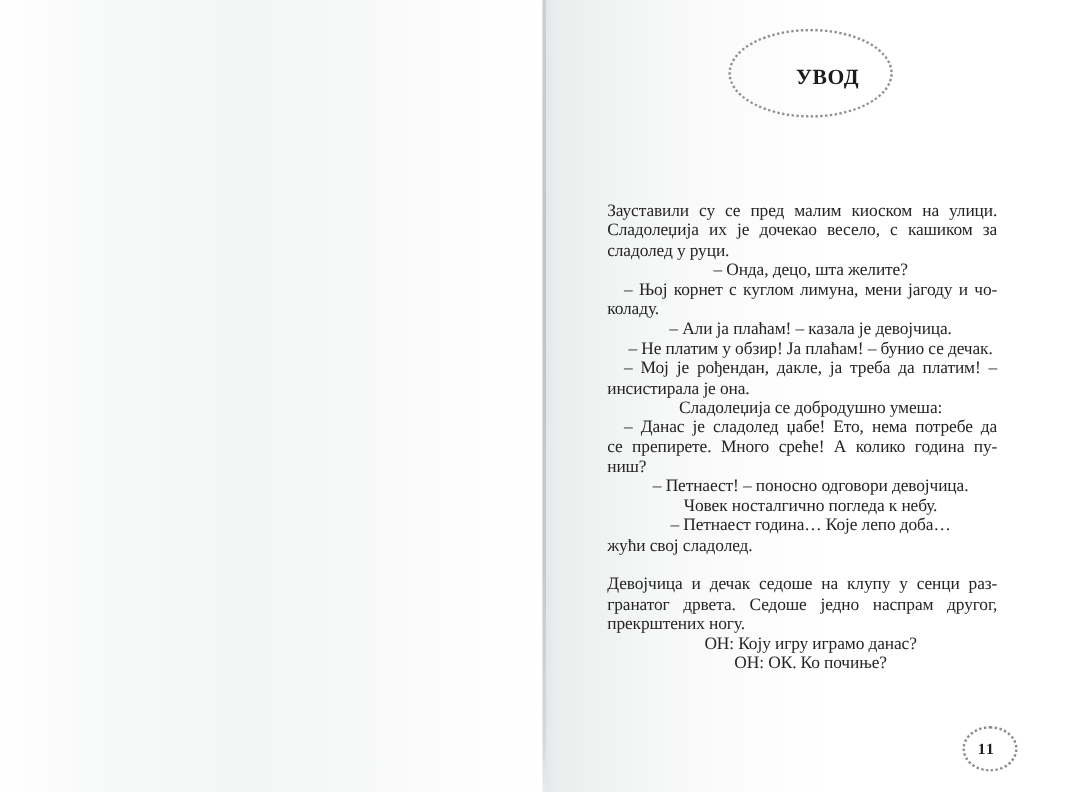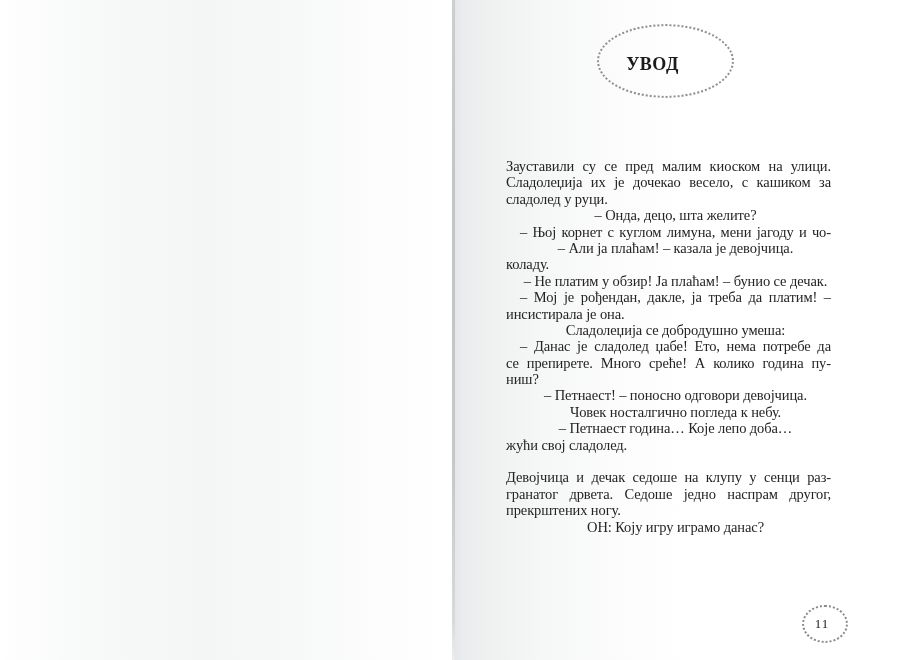--- a/index.html
+++ b/index.html
@@ -34,39 +34,39 @@
   
   .page-right {
     position: absolute;
     left: 455px; top: 0;
     width: 445px; height: 660px;
     background: linear-gradient(to right,
       #e5e6e7 0px, #ebeced 8px, #f0f1f1 42px, #f6f7f7 92px, #fbfbfb 150px, #ffffff 235px);
   }
   .chapter-oval {
     position: absolute;
-    left: 142px; top: 24px;
+    left: 152px; top: 24px;
     width: 137px; height: 74px;
     box-sizing: border-box;
     border: 2px dotted #8f8f8f;
     border-radius: 50%;
     display: flex;
     align-items: center;
-    justify-content: center;
+    justify-content: flex-end;
     padding: 7px 26px 0 0;
   }
   .chapter-title {
     font-size: 18px;
     font-weight: bold;
     letter-spacing: 0.5px;
     color: #1b1b1b;
   }
   .body-text {
     position: absolute;
-    left: 51px; top: 158px;
+    left: 51px; top: 168px;
     width: 325px;
     color: #242424;
     font-size: 14.5px;
     letter-spacing: -0.1px;
   }
   .line {
     height: 16.4px;
     line-height: 16.4px;
     white-space: nowrap;
   }
@@ -85,57 +85,58 @@
     box-sizing: border-box;
     border: 2px dotted #8a8a8a;
     border-radius: 50%;
     display: flex;
     align-items: center;
     justify-content: center;
     padding-right: 6px;
   }
   .pageno {
     font-size: 13px;
-    font-weight: normal;
+    font-weight: bold;
     color: #1d1d1d;
     letter-spacing: 1px;
   }
 </style>
 </head>
 <body>
 
 <div class="spread">
   <div class="page-left"></div>
   <div class="gutter"></div>
   <div class="page-right">
     <div class="chapter-oval">
       <span class="chapter-title">УВОД</span>
     </div>
     <div class="body-text">
         <div class="line just">Зауставили су се пред малим киоском на улици.</div>
         <div class="line just">Сладолеџија их је дочекао весело, с кашиком за</div>
         <div class="line">сладолед у руци.</div>
         <div class="line ind">– Онда, децо, шта желите?</div>
         <div class="line ind just">– Њој корнет с куглом лимуна, мени јагоду и чо-</div>
+        <div class="line">коладу.</div>
         <div class="line ind">– Али ја плаћам! – казала је девојчица.</div>
-        <div class="line">коладу.</div>
         <div class="line ind">– Не платим у обзир! Ја плаћам! – бунио се дечак.</div>
         <div class="line ind just">– Мој је рођендан, дакле, ја треба да платим! –</div>
         <div class="line">инсистирала је она.</div>
         <div class="line ind">Сладолеџија се добродушно умеша:</div>
         <div class="line ind just">– Данас је сладолед џабе! Ето, нема потребе да</div>
         <div class="line just">се препирете. Много среће! А колико година пу-</div>
         <div class="line">ниш?</div>
         <div class="line ind">– Петнаест! – поносно одговори девојчица.</div>
         <div class="line ind">Човек носталгично погледа к небу.</div>
         <div class="line ind">– Петнаест година… Које лепо доба…</div>
         <div class="line">жући свој сладолед.</div>
         <div class="line gap"></div>
         <div class="line just">Девојчица и дечак седоше на клупу у сенци раз-</div>
         <div class="line just">гранатог дрвета. Седоше једно наспрам другог,</div>
         <div class="line">прекрштених ногу.</div>
         <div class="line ind"><b>ОН:</b> Коју игру играмо данас?</div>
+        <div class="line ind"><b>ОН:</b> ОК. Ко почиње?</div>
       </div>
     <div class="pageno-oval">
       <span class="pageno">11</span>
     </div>
   </div>
 </div>
 
 </body></html>

